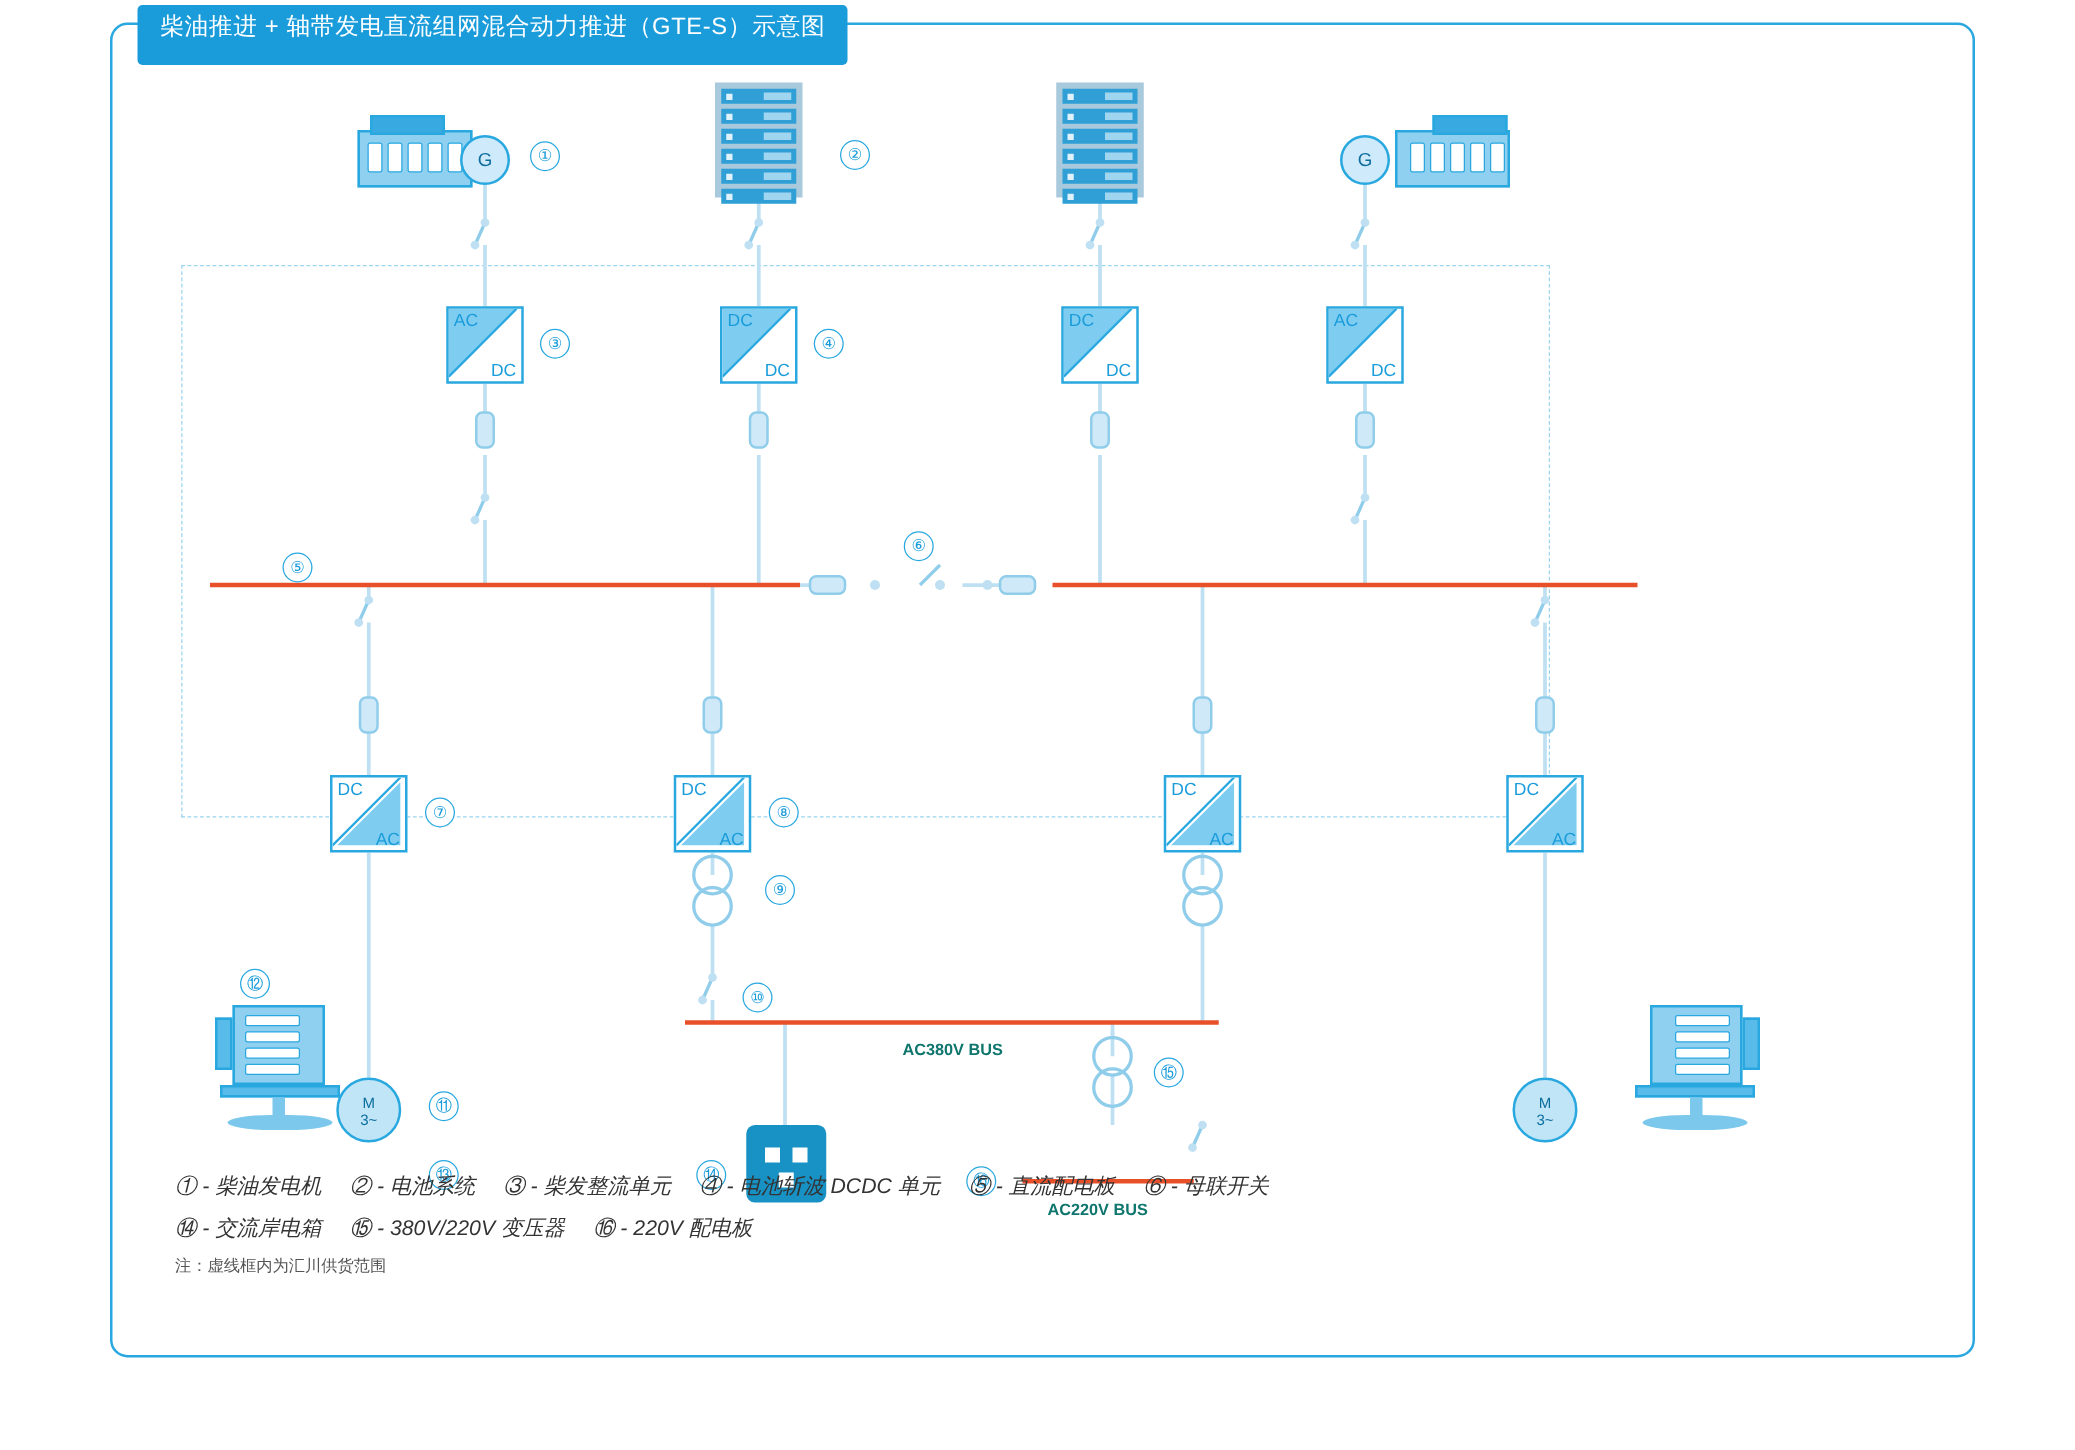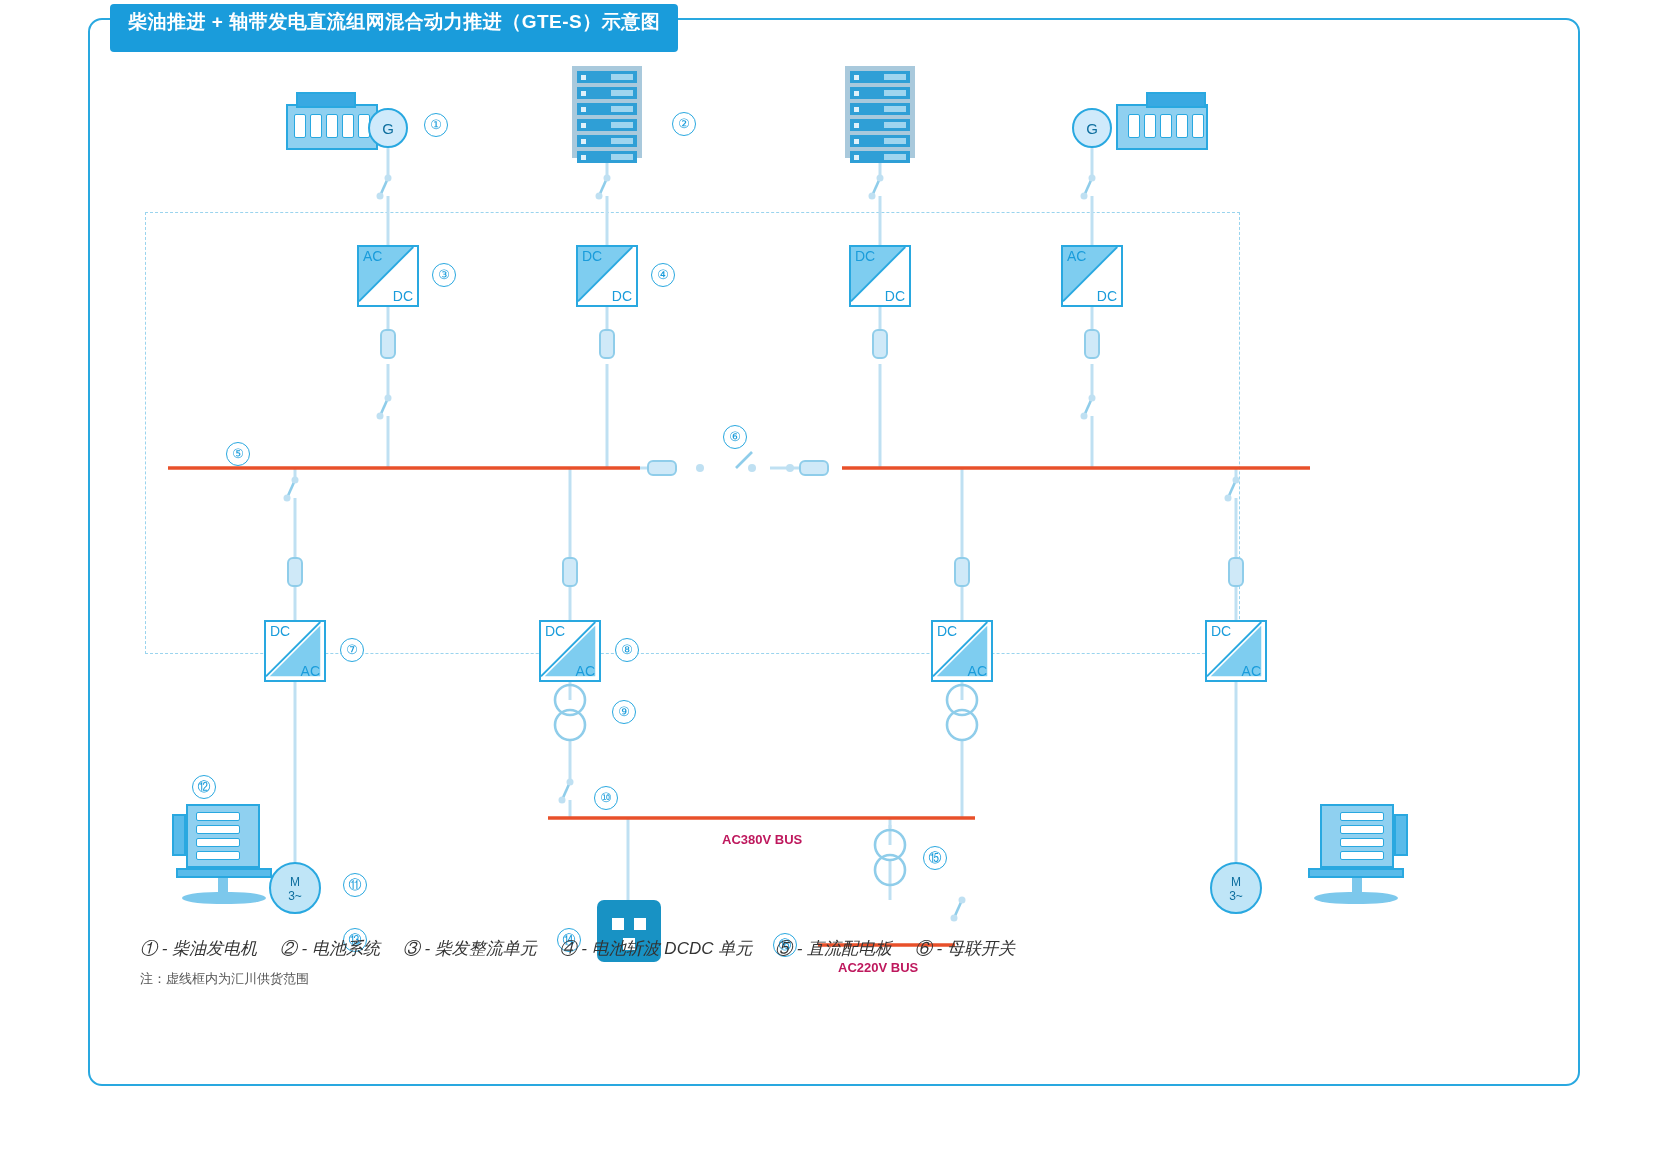--- a/index.html
+++ b/index.html
@@ -21,21 +21,21 @@
     border: 2px solid #29a8e0;
     border-radius: 14px;
   }
   .title-tab {
     position: absolute;
     left: 110px; top: 4px;
     height: 48px;
     background: #1a9cdb;
     color: #ffffff;
     font-size: 19px;
-    font-weight: bold;
+    font-weight: normal;
     line-height: 36px;
     padding: 0 18px;
     border-radius: 4px;
     white-space: nowrap;
     letter-spacing: 0.5px;
   }
   .dash-box {
     position: absolute;
     left: 145px; top: 212px;
     width: 1095px; height: 442px;
@@ -68,21 +68,21 @@
     border: 1.4px solid #29a8e0;
     border-radius: 50%;
     color: #1a9cdb;
     font-size: 13px;
     text-align: center;
     line-height: 22px;
     background: #fff;
   }
   .bus-label {
     position: absolute;
-    color: #be185d;
+    color: #0f766e;
     font-size: 13px;
     font-weight: bold;
     white-space: nowrap;
   }
   .motor {
     position: absolute;
     width: 52px; height: 52px;
     border-radius: 50%;
     border: 2px solid #29a8e0;
     background: #bfe5f7;
@@ -513,16 +513,21 @@
 
   <div class="legend">
     <div class="row">
       <span class="item">① - 柴油发电机</span>
       <span class="item">② - 电池系统</span>
       <span class="item">③ - 柴发整流单元</span>
       <span class="item">④ - 电池斩波 DCDC 单元</span>
       <span class="item">⑤ - 直流配电板</span>
       <span class="item">⑥ - 母联开关</span>
     </div>
+    <div class="row">
+      <span class="item">⑭ - 交流岸电箱</span>
+      <span class="item">⑮ - 380V/220V 变压器</span>
+      <span class="item">⑯ - 220V 配电板</span>
+    </div>
     <div class="note">注：虚线框内为汇川供货范围</div>
   </div>
 
 </div>
 
 </body></html>

